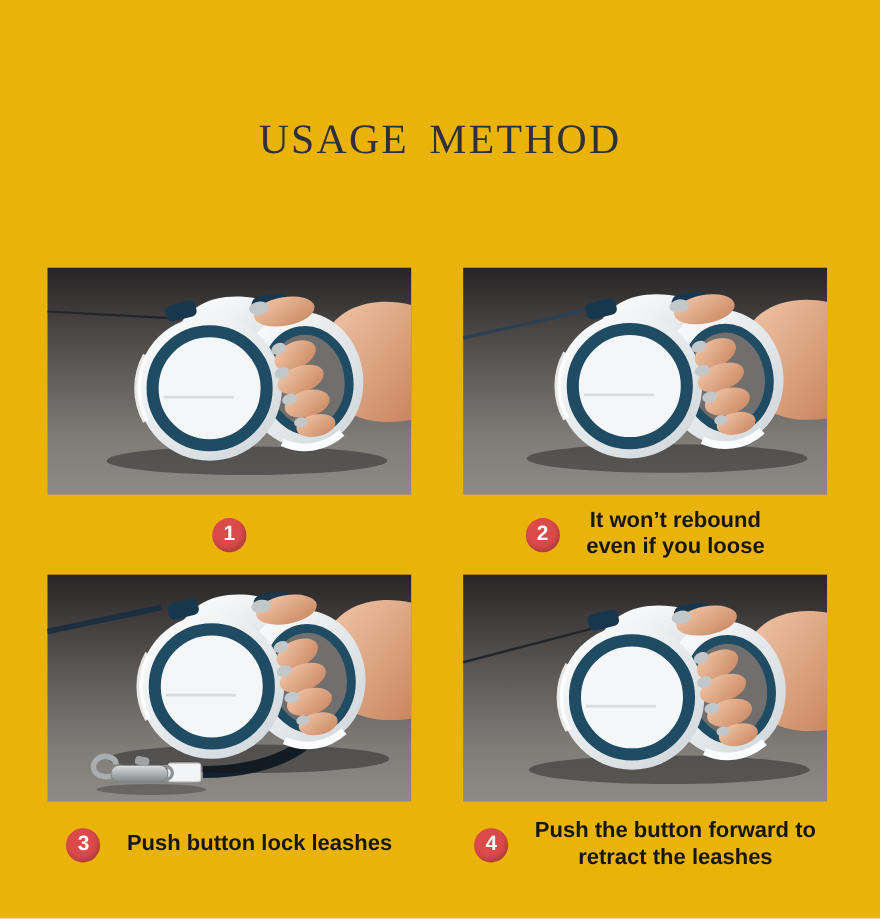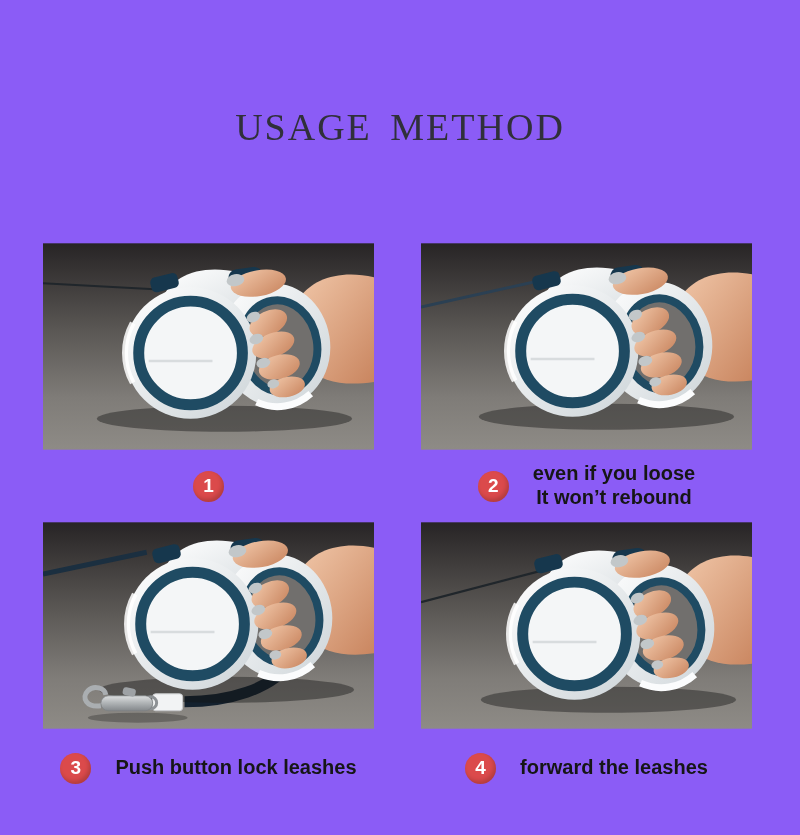--- a/index.html
+++ b/index.html
@@ -1,16 +1,16 @@
 <!DOCTYPE html>
 <html style="--accent: #db4a4b; --teal: #1f4b63; --navy: #16374d;"><head>
 <meta charset="utf-8">
 <style>
   html,body{margin:0;padding:0;background:#fff;}
-  .page{position:relative;width:800px;height:835px;background:#8b5cf6;overflow:hidden;
+  .page{position:relative;width:800px;height:835px;background:#eab308;overflow:hidden;
         font-family:"Liberation Sans",sans-serif;}
   .header{height:243px;display:flex;align-items:center;justify-content:center;}
   .title{margin:0;padding-top:10px;font-family:"Liberation Serif",serif;font-weight:500;
          font-size:38px;letter-spacing:2px;word-spacing:7px;color:#30303a;}
   .grid{margin-left:43px;margin-right:48px;display:grid;
         grid-template-columns:331px 331px;column-gap:47px;
         grid-template-rows:207px 72px 207px 78px;}
   figure{margin:0;width:331px;height:207px;}
   svg.photo{display:block;width:331px;height:207px;}
   .caption{display:flex;align-items:center;justify-content:center;gap:24px;}
@@ -103,22 +103,22 @@
       </svg>
     </figure>
 
     <div class="caption">
       <span class="badge">1</span>
     </div>
 
     <div class="caption">
       <span class="badge">2</span>
       <div class="cap-text">
-        <span>even if you loose</span>
-          <span>It won’t rebound</span>
+        <span>It won’t rebound</span>
+          <span>even if you loose</span>
       </div>
     </div>
 
     <figure>
       <svg class="photo" viewBox="0 0 332 207">
         <rect width="332" height="207" fill="url(#bgGrad)"></rect>
         <line x1="0" y1="52" x2="104" y2="30" stroke="#1b2f40" stroke-width="5"></line>
         <path d="M250,140 C228,168 186,180 142,180" fill="none" stroke="#14212e" stroke-width="11"></path>
         <use href="#scene-base" transform="translate(2,-8)"></use>
         <ellipse cx="95" cy="196" rx="50" ry="5" fill="#000" opacity="0.25"></ellipse>
@@ -144,18 +144,19 @@
       <span class="badge">3</span>
       <div class="cap-text">
         <span>Push button lock leashes</span>
           <span></span>
       </div>
     </div>
 
     <div class="caption">
       <span class="badge">4</span>
       <div class="cap-text">
-          <span>forward the leashes</span>
+        <span>Push the button forward to</span>
+          <span>retract the leashes</span>
       </div>
     </div>
 
   </div>
 </div>
 
 </body></html>

